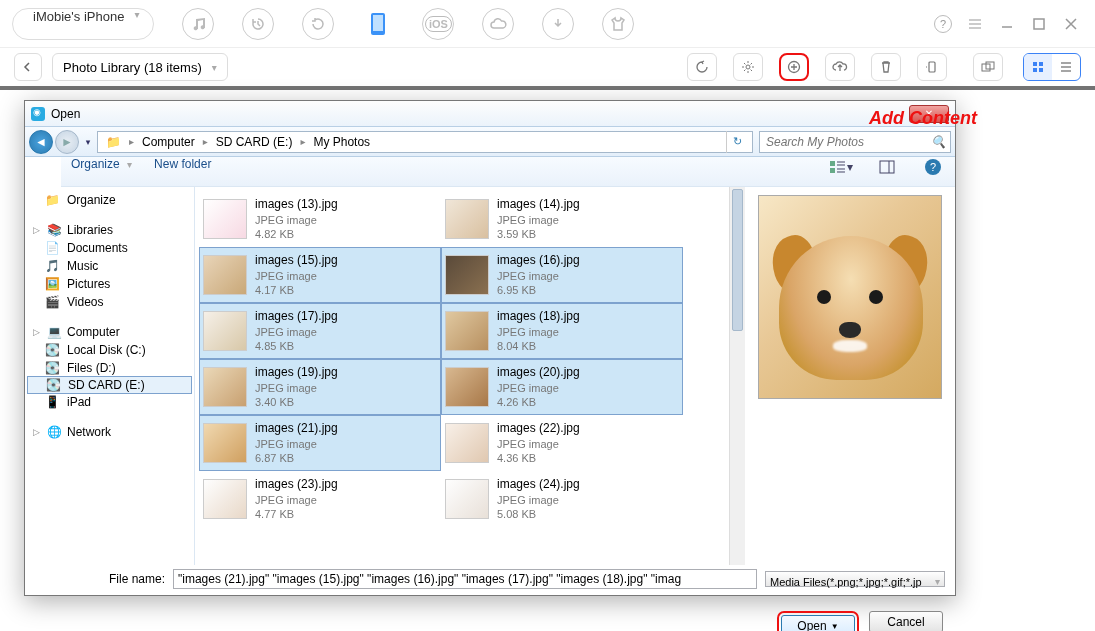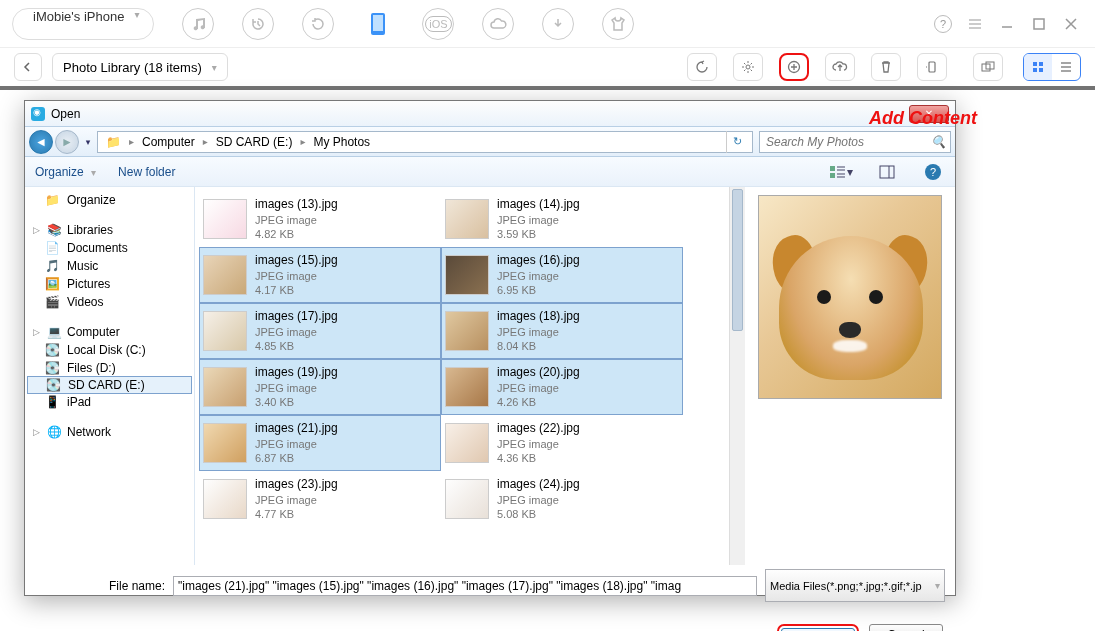--- a/index.html
+++ b/index.html
@@ -44,21 +44,21 @@
 .addr-drop { width: 14px; color: #336; font-size: 9px; text-align: center; }
 .addr-path { flex: 1; height: 22px; background: #fff; border: 1px solid #a5b8cb; display: flex; align-items: center; font-size: 12px; padding: 0 4px; }
 .addr-seg { display: flex; align-items: center; padding: 0 4px; height: 100%; }
 .addr-sep { color: #888; padding: 0 4px; font-size: 10px; }
 .addr-refresh { width: 22px; height: 22px; border-left: 1px solid #ccc; display: flex; align-items: center; justify-content: center; color: #2a7ab0; font-size: 11px; margin-left: auto; }
 .search-box { width: 192px; height: 22px; background: #fff; border: 1px solid #a5b8cb; display: flex; align-items: center; font-size: 12px; padding: 0 4px; color: #888; font-style: italic; margin-left: 4px; }
 .search-box input { border: none; outline: none; flex: 1; font-size: 12px; font-style: italic; color: #b91c1c; }
 .search-mag { color: #5a7; font-size: 12px; }
 
 
-.org-row { height: 30px; background: linear-gradient(#f7fbff,#eaf2fb); display: flex; align-items: center; padding: 0 10px; gap: 22px; border-bottom: 1px solid #dbe7f3; font-size: 12px; }
+.org-row { height: 30px; background: linear-gradient(#f7fbff,#eaf2fb); display: flex; align-items: flex-start; padding: 0 10px; gap: 22px; border-bottom: 1px solid #dbe7f3; font-size: 12px; margin-left: 36px; }
 .org-link { color: #1a4e8a; }
 .org-spacer { flex: 1; }
 .org-icon { width: 24px; height: 20px; display: flex; align-items: center; justify-content: center; color: #446; }
 
 
 .dlg-body { display: flex; height: 378px; }
 .tree { width: 170px; border-right: 1px solid #dbe7f3; font-size: 12px; padding: 4px 0; overflow: hidden; background: #fff; }
 .tree-item { display: flex; align-items: center; padding: 2px 0 2px 20px; gap: 6px; height: 18px; }
 .tree-item.selected { background: #e5f1fb; border: 1px solid #7da2ce; margin: -1px 2px; padding-left: 18px; }
 .tree-group { padding: 2px 0 2px 8px; display: flex; align-items: center; gap: 4px; font-weight: normal; }
@@ -89,21 +89,21 @@
 .puppy-eye-l, .puppy-eye-r { position:absolute; width:14px; height:14px; background:#1a1a1a; border-radius:50%; top:94px; }
 .puppy-eye-l { left:58px; } .puppy-eye-r { right:58px; }
 .puppy-nose { position:absolute; left:50%; top:126px; transform:translateX(-50%); width:22px; height:16px; background:#2a2a2a; border-radius:50% 50% 60% 60%; }
 .puppy-snow { position:absolute; left:50%; top:144px; transform:translateX(-50%); width:34px; height:12px; background:rgba(255,255,255,.85); border-radius:40%; filter:blur(1px); }
 
 
 .dlg-foot { height: 60px; padding: 4px 10px; display: flex; flex-direction: column; gap: 22px; }
 .fn-row { display: flex; align-items: center; gap: 8px; font-size: 12px; }
 .fn-label { width: 130px; text-align: right; }
 .fn-input { flex: 1; height: 20px; border: 1px solid #abadb3; padding: 0 4px; font-size: 12px; }
-.ft-select { width: 180px; height: 33px; border: 1px solid #abadb3; background: linear-gradient(#fefefe,#e7e7e7); font-size: 11px; padding: 13px 4px; display: flex; align-items: center; }
+.ft-select { width: 180px; height: 16px; border: 1px solid #abadb3; background: linear-gradient(#fefefe,#e7e7e7); font-size: 11px; padding: 4px 4px; display: flex; }
 .ft-select .chev { margin-left: auto; }
 .btn-row { display: flex; justify-content: flex-end; gap: 10px; padding-right: 2px; }
 .dlg-btn { width: 74px; height: 22px; border: 1px solid #888; background: linear-gradient(#fdfdfd,#e3e3e3); font-size: 12px; display: flex; align-items: center; justify-content: center; border-radius: 3px; }
 .dlg-btn.primary-wrap { border: 2px solid #e11; border-radius: 7px; padding: 2px; width: auto; height: auto; background: none; }
 .dlg-btn.primary-wrap .inner { width: 74px; height: 22px; border: 1px solid #2a7ab0; background: linear-gradient(#f3f9ff,#d8ecff); display: flex; align-items: center; justify-content: center; border-radius: 3px; }
 
 svg { display: block; }
 </style>
 </head>
 <body>
@@ -129,21 +129,21 @@
         <path fill="none" stroke="#bbb" stroke-width="1.5" d="M3 8a5 5 0 1 0 2-4M5 2v3H2"></path>
       </svg>
     </div>
   <div class="top-icon active">
       <svg width="20" height="24" viewBox="0 0 20 24">
         <rect x="3" y="1" width="14" height="22" rx="2" fill="#3b92f7"></rect>
         <rect x="5" y="3" width="10" height="16" fill="#bfe0ff"></rect>
       </svg>
     </div>
   <div class="top-icon">
-      <span style="font-size:11px;color:#bbb;border:1.5px solid #bbb;border-radius:8px;padding:1px 3px;">iOS</span>
+      <span style="font-size:11px;color:#bbb;border:1.5px solid #bbb;border-radius:8px;padding:1px 3px;font-weight:bold;">iOS</span>
     </div>
   <div class="top-icon">
       <svg width="18" height="14" viewBox="0 0 18 14">
         <path fill="none" stroke="#bbb" stroke-width="1.5" d="M5 11a3 3 0 0 1 0-6 4 4 0 0 1 7.5-1A3 3 0 0 1 14 11z"></path>
       </svg>
     </div>
   <div class="top-icon">
       <svg width="16" height="16" viewBox="0 0 16 16">
         <path fill="none" stroke="#bbb" stroke-width="1.5" d="M8 3v7m-3-3 3 3 3-3"></path>
       </svg>

